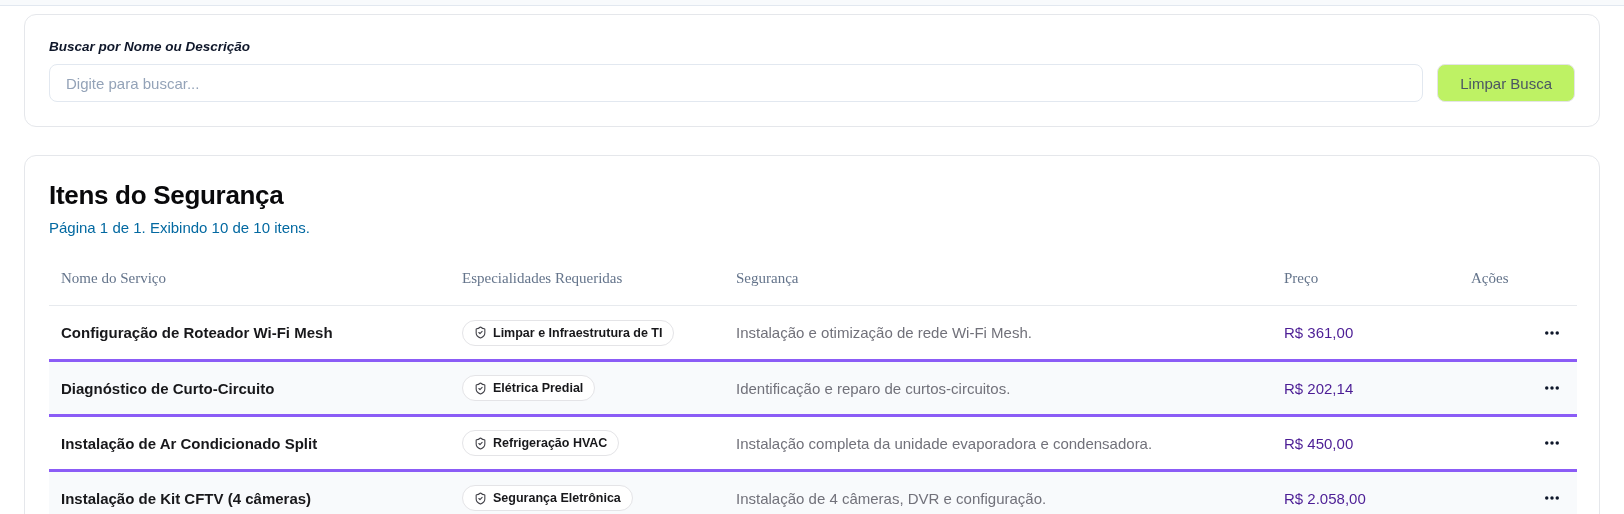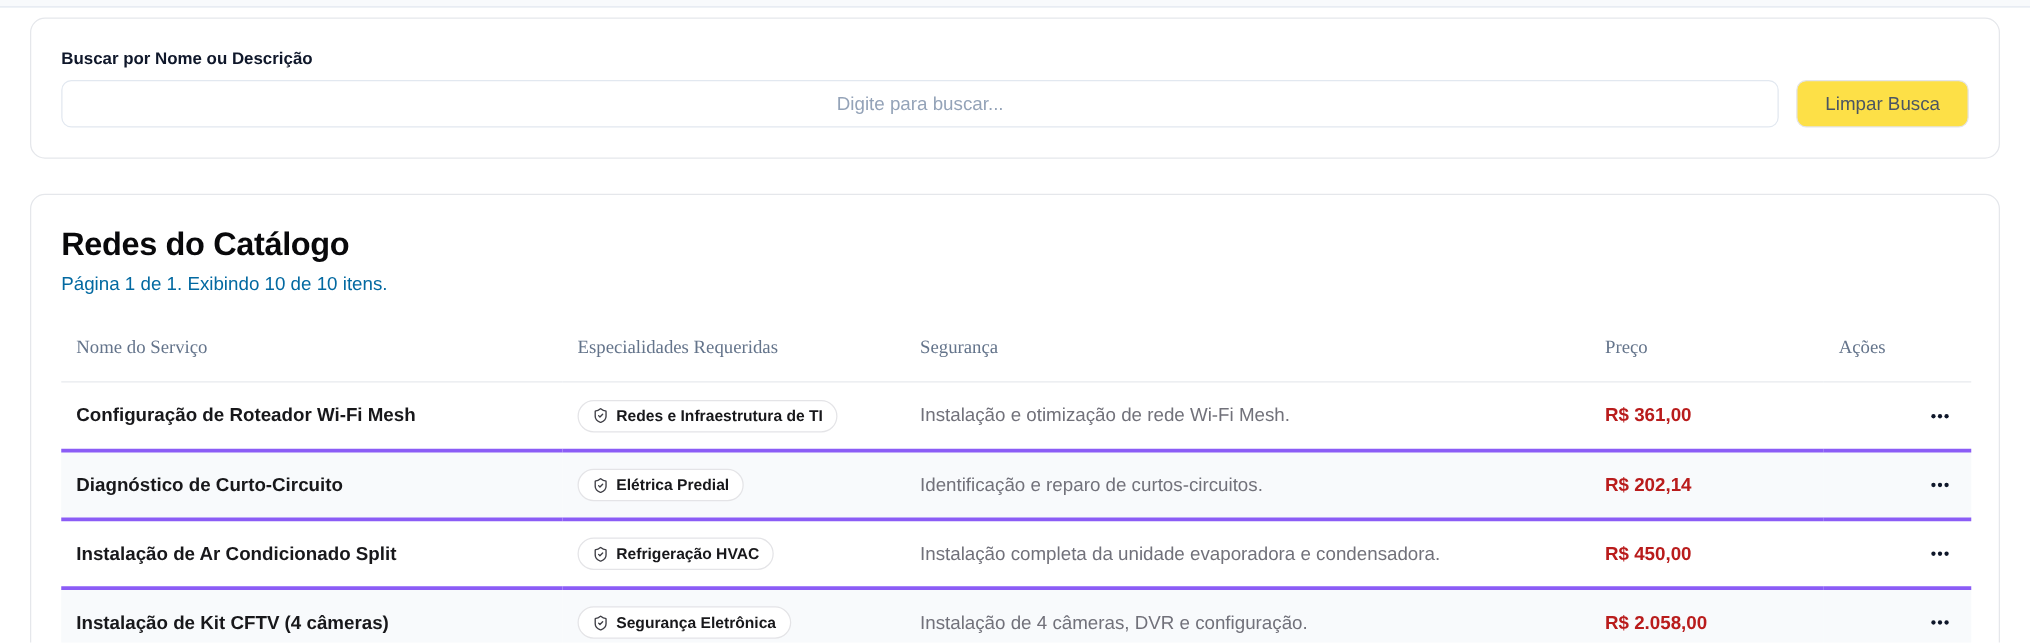--- a/index.html
+++ b/index.html
@@ -3,44 +3,44 @@
 <meta charset="utf-8">
 <style>
   * { margin: 0; padding: 0; box-sizing: border-box; }
   html, body { width: 1624px; height: 514px; overflow: hidden; background: #ffffff;
     font-family: "Liberation Sans", "DejaVu Sans", sans-serif; color: #18181b;
     -webkit-font-smoothing: antialiased; }
   .top-strip { width: 100%; height: 6px; background: #f8fafc; border-bottom: 1px solid #e2e8f0; }
   .page { padding: 8px 24px 0 24px; }
   .card { background: #ffffff; border: 1px solid #e5e7eb; border-radius: 12px; }
   .search-card { padding: 24px; }
-  .search-label { display: block; font-size: 13.5px; font-weight: 700; color: #0f172a; margin-bottom: 10px; }
+  .search-label { display: block; font-size: 13.5px; font-weight: 700; color: #0f172a; margin-bottom: 10px; font-style: italic; }
   .search-row { display: flex; align-items: center; }
   .search-input { flex: 1; height: 38px; border: 1px solid #e2e8f0; border-radius: 8px;
     padding: 0 16px; font-size: 15px; color: #18181b; outline: none; background: #fff;
-    font-family: "Liberation Sans", "DejaVu Sans", sans-serif; text-align: center; }
+    font-family: "Liberation Sans", "DejaVu Sans", sans-serif; }
   .search-input::placeholder { color: #94a3b8; }
-  .clear-btn { height: 38px; margin-left: 14px; padding: 0 22px; background: #fde047;
+  .clear-btn { height: 38px; margin-left: 14px; padding: 0 22px; background: #bef264;
     border: 1px solid #e4e4e7; border-radius: 8px; font-size: 15px; color: #4b5563;
     cursor: pointer; white-space: nowrap; font-family: "Liberation Sans", "DejaVu Sans", sans-serif; }
   .catalog-card { margin-top: 28px; padding: 24px; }
   .card-title { font-size: 26px; font-weight: 600; color: #09090b; letter-spacing: -0.3px; }
   .card-subtitle { font-size: 15px; color: #0369a1; margin-top: 8px; }
   table { width: 100%; border-collapse: collapse; table-layout: fixed; margin-top: 22px; }
   col.c-name { width: 401px; } col.c-spec { width: 274px; } col.c-desc { width: 548px; }
   col.c-price { width: 187px; } col.c-actions { width: 118px; }
   th { text-align: left; font-size: 15px; font-weight: 500; color: #64748b;
     padding: 12px 12px 18px 12px; font-family: Liberation Serif, serif; }
   thead tr { border-bottom: 1px solid #e7eaee; }
   tbody tr { border-bottom: 3px solid #8b5cf6; height: 55px; }
   tbody tr:nth-child(even) { background: #f8fafc; }
   td { padding: 13px 12px; vertical-align: middle; font-size: 15px; }
   td.name { font-weight: 700; color: #18181b; }
   td.desc { color: #71717a; }
-  td.price { font-weight: 700; color: #b91c1c; }
+  td.price { font-weight: 400; color: #4c1d95; }
   td.actions { text-align: right; padding-right: 14px; }
   .badge { display: inline-flex; align-items: center; gap: 6px; padding: 5px 11px;
     border: 1px solid #e4e4e7; border-radius: 999px; background: #ffffff;
     font-size: 12.5px; font-weight: 700; color: #18181b; white-space: nowrap; }
   .badge .ic { display: inline-flex; color: #3f3f46; }
   .dots-btn { background: none; border: none; cursor: pointer; color: #0f172a;
     padding: 4px 2px; line-height: 0; }
 </style>
 </head>
 <body>
@@ -51,21 +51,21 @@
 
   <section class="card search-card">
     <label class="search-label">Buscar por Nome ou Descrição</label>
     <div class="search-row">
       <input class="search-input" type="text" placeholder="Digite para buscar..." style="">
       <button class="clear-btn">Limpar Busca</button>
     </div>
   </section>
 
   <section class="card catalog-card">
-    <h1 class="card-title">Redes do Catálogo</h1>
+    <h1 class="card-title">Itens do Segurança</h1>
     <p class="card-subtitle">Página 1 de 1. Exibindo 10 de 10 itens.</p>
 
     <table>
       <colgroup>
         <col class="c-name">
           <col class="c-spec">
           <col class="c-desc">
           <col class="c-price">
           <col class="c-actions">
       </colgroup>
@@ -83,21 +83,21 @@
         <tr>
           <td class="name">Configuração de Roteador Wi-Fi Mesh</td>
           <td>
             <span class="badge">
               <span class="ic">
                 <svg width="13" height="13" viewBox="0 0 24 24" fill="none" stroke="currentColor" stroke-width="2" stroke-linecap="round" stroke-linejoin="round">
                     <path d="M20 13c0 5-3.5 7.5-7.66 8.95a1 1 0 0 1-.67-.01C7.5 20.5 4 18 4 13V6a1 1 0 0 1 1-1c2 0 4.5-1.2 6.24-2.72a1.17 1.17 0 0 1 1.52 0C14.51 3.81 17 5 19 5a1 1 0 0 1 1 1z"></path>
                     <path d="m9 12 2 2 4-4"></path>
                   </svg>
               </span>
-              <span>Redes e Infraestrutura de TI</span>
+              <span>Limpar e Infraestrutura de TI</span>
             </span>
           </td>
           <td class="desc">Instalação e otimização de rede Wi-Fi Mesh.</td>
           <td class="price">R$ 361,00</td>
           <td class="actions">
             <button class="dots-btn">
               <span>
                 <svg width="18" height="18" viewBox="0 0 24 24" fill="currentColor">
                     <circle cx="5" cy="12" r="2.3"></circle>
                     <circle cx="12" cy="12" r="2.3"></circle>

